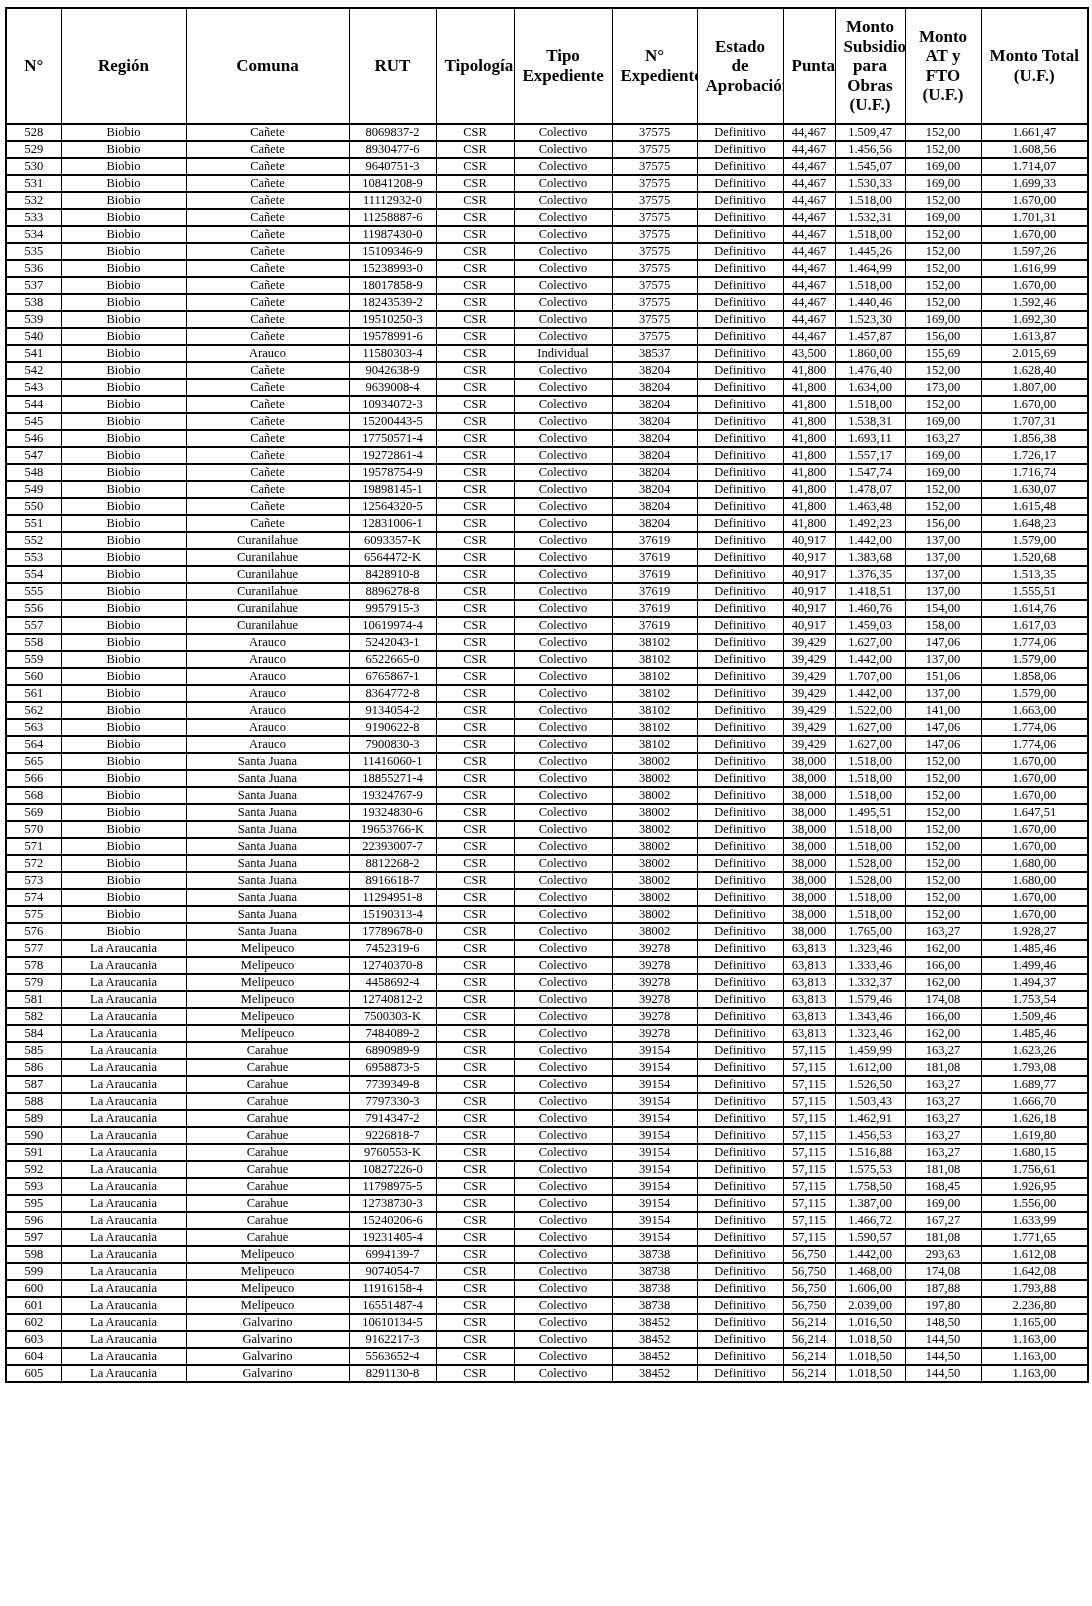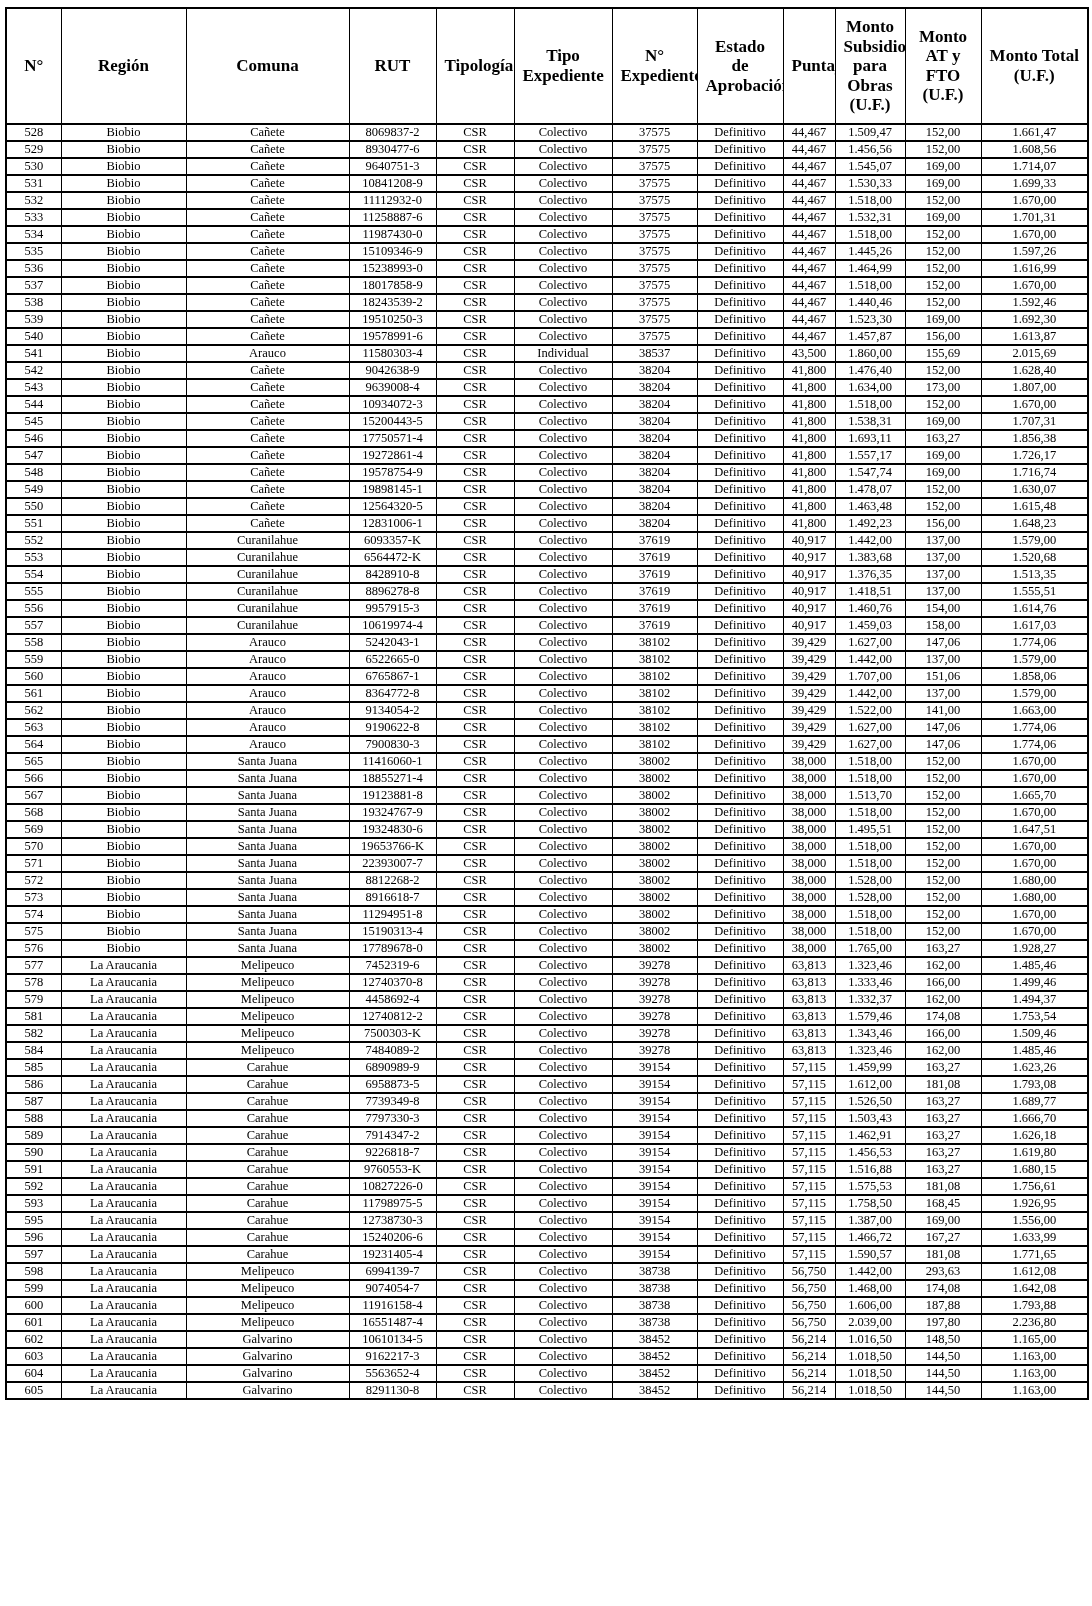--- a/index.html
+++ b/index.html
@@ -621,34 +621,20 @@
           <td>CSR</td>
           <td>Colectivo</td>
           <td>38002</td>
           <td>Definitivo</td>
           <td>38,000</td>
           <td>1.518,00</td>
           <td>152,00</td>
           <td>1.670,00</td>
         </tr>
         <tr>
-          <td>567</td>
-          <td>Biobio</td>
-          <td>Santa Juana</td>
-          <td>19123881-8</td>
-          <td>CSR</td>
-          <td>Colectivo</td>
-          <td>38002</td>
-          <td>Definitivo</td>
-          <td>38,000</td>
-          <td>1.513,70</td>
-          <td>152,00</td>
-          <td>1.665,70</td>
-        </tr>
-        <tr>
           <td>568</td>
           <td>Biobio</td>
           <td>Santa Juana</td>
           <td>19324767-9</td>
           <td>CSR</td>
           <td>Colectivo</td>
           <td>38002</td>
           <td>Definitivo</td>
           <td>38,000</td>
           <td>1.518,00</td>

